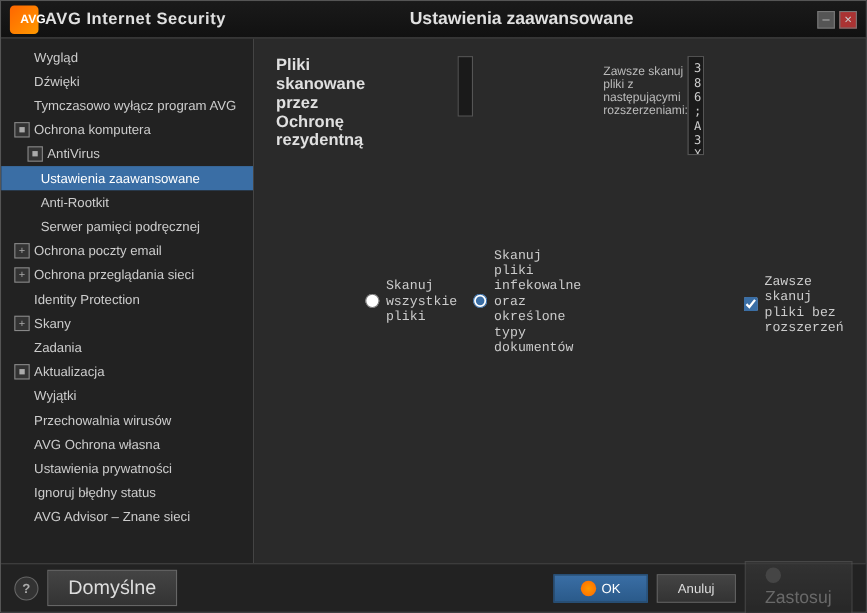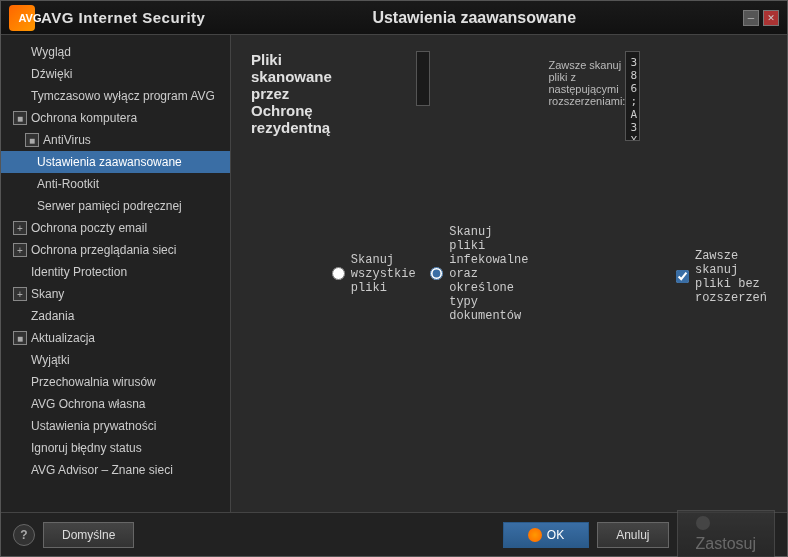--- a/index.html
+++ b/index.html
@@ -202,21 +202,21 @@
       cursor: pointer;
       font-size: 12px;
       font-weight: bold;
     }
     .btn-default {
       background: linear-gradient(to bottom, #444, #333);
       border: 1px solid #666;
       color: #ddd;
       padding: 5px 18px;
       cursor: pointer;
-      font-size: 12px;
+      font-size: 18px;
     }
     .spacer { flex: 1; }
     .btn-ok {
       background: linear-gradient(to bottom, #3a6ea5, #2a5a8a);
       border: 1px solid #2a5a8a;
       color: white;
       padding: 5px 24px;
       cursor: pointer;
       font-size: 12px;
       display: flex;

